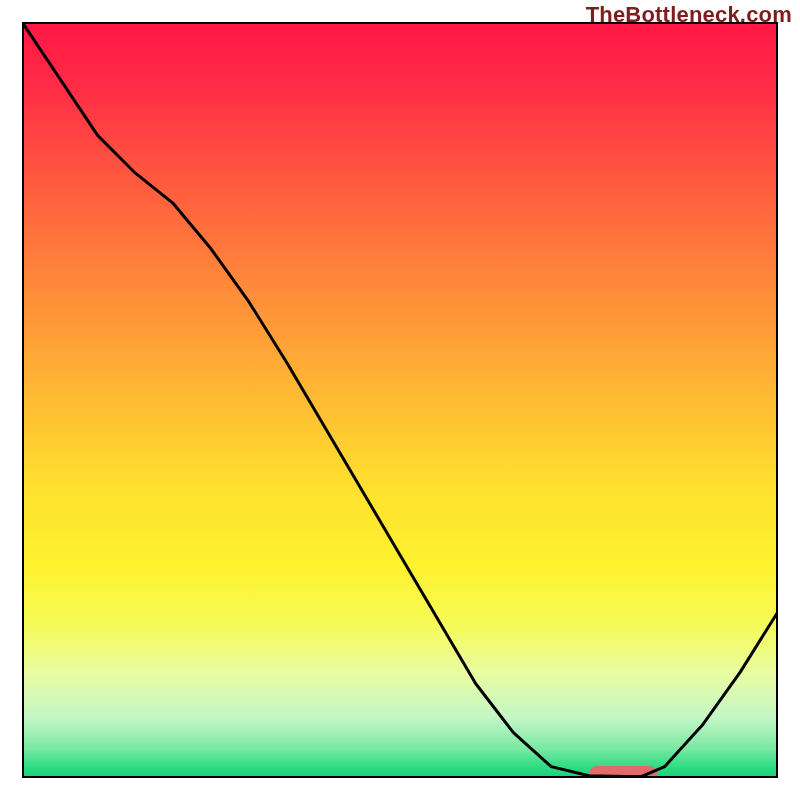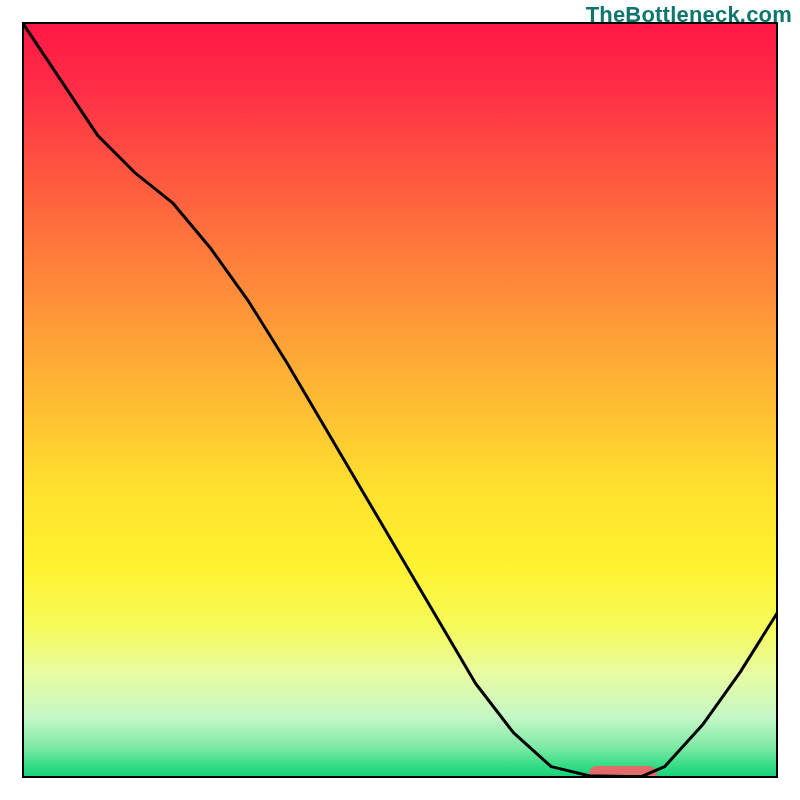--- a/index.html
+++ b/index.html
@@ -5,21 +5,21 @@
   * { margin: 0; padding: 0; box-sizing: border-box; }
   html, body { width: 800px; height: 800px; overflow: hidden; background: #fff; }
   .wrap { position: relative; width: 800px; height: 800px; }
   .watermark {
     position: absolute;
     top: 2px;
     right: 8px;
     font-family: Arial, sans-serif;
     font-size: 22px;
     font-weight: bold;
-    color: #0f766e;
+    color: #7f1d1d;
     letter-spacing: 0.2px;
     z-index: 10;
   }
   .plot {
     position: absolute;
     left: 22px;
     top: 22px;
     width: 756px;
     height: 756px;
   }

